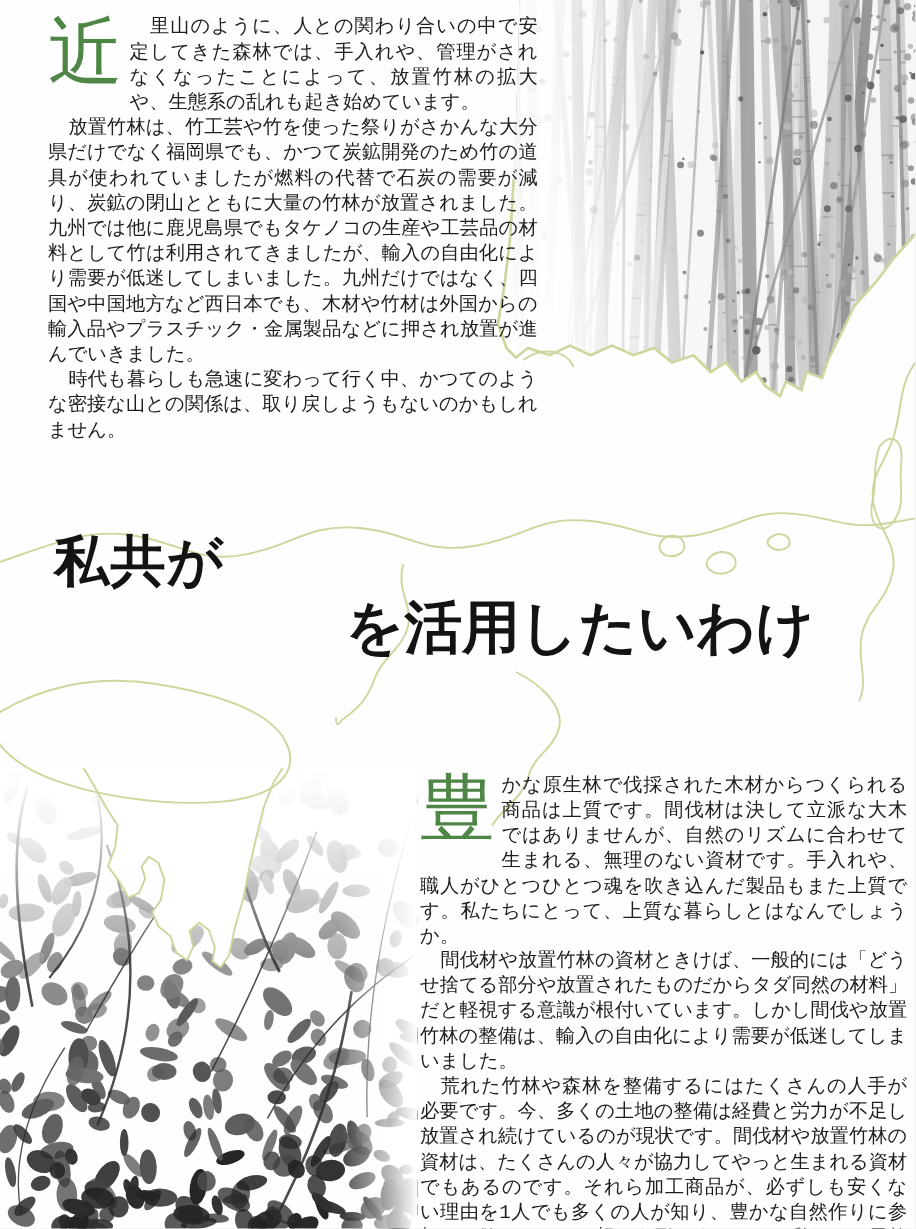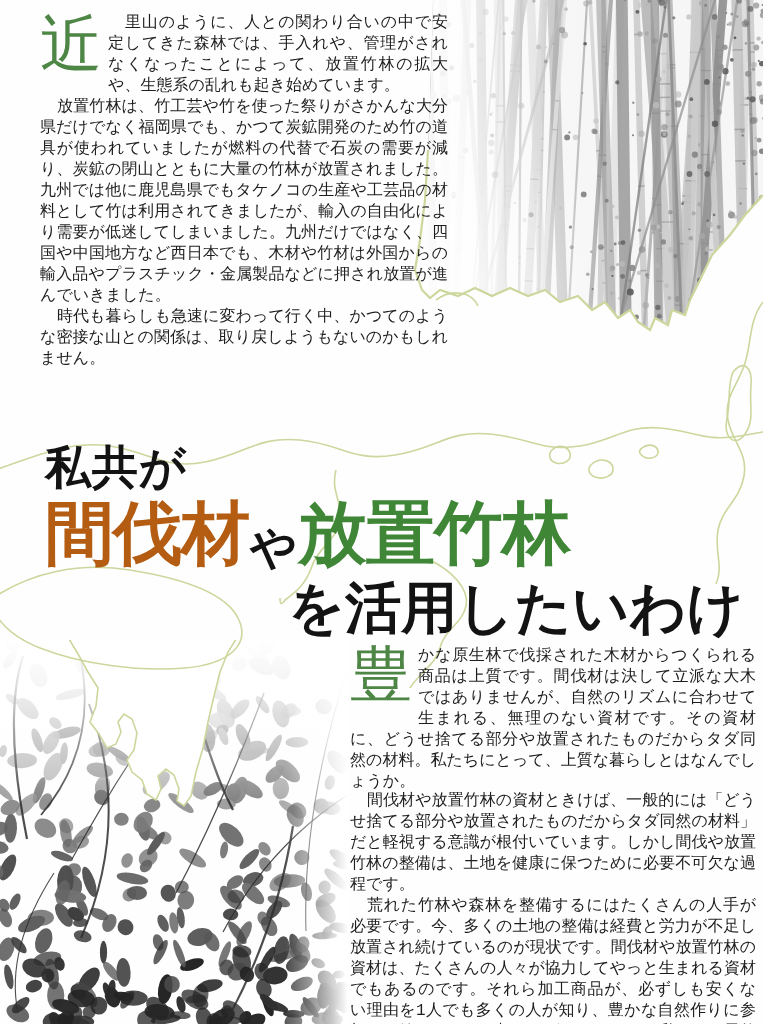--- a/index.html
+++ b/index.html
@@ -26,21 +26,21 @@
   }
   .col-intro{left:40px;top:13px;width:408px;}
   .col-right{left:350px;top:644px;width:406px;}
 
   .headline{position:absolute;left:45px;top:421px;z-index:3;font-weight:bold;color:#131313;margin-top:24px;}
   .h-line1{font-size:46px;line-height:1;letter-spacing:1px;}
   .h-line2{margin-top:9px;font-size:69px;line-height:1;white-space:nowrap;letter-spacing:-1px;}
   .h-orange{color:var(--c-orange,#b35c12);}
   .h-green{color:var(--c-green,#3f8636);}
   .h-ya{font-size:46px;letter-spacing:0;vertical-align:-6px;margin:0 1px;color:#131313;}
-  .h-line3{margin-top:9px;margin-left:243px;font-size:56px;line-height:1;letter-spacing:0;}
+  .h-line3{margin-top:9px;margin-left:243px;font-size:48px;line-height:1;letter-spacing:0;}
 </style>
 </head>
 <body>
 
 <div class="page">
 
   <svg class="photo-bamboo" viewBox="0 0 393 440" width="393" height="440" aria-hidden="true">
     <defs>
       <clipPath id="bambooClip">
         <path d="M63,0 L393,0 L393,195 L375,215 360,235 342,255 330,280 320,300 315,315 302,310 298,325 285,318 280,330 268,322 260,310 248,318 235,302 222,310 208,296 190,302 175,290 158,296 140,288 122,296 105,288 88,296 70,290 60,298 52,290 45,270 50,240 55,200 58,150 60,100 62,40 Z"></path>
@@ -830,24 +830,23 @@
 
   <div class="col col-intro">
     <span class="dropcap">近</span>
     <p class="indent">里山のように、人との関わり合いの中で安定してきた森林では、手入れや、管理がされなくなったことによって、放置竹林の拡大や、生態系の乱れも起き始めています。</p>
     <p class="indent gap">放置竹林は、竹工芸や竹を使った祭りがさかんな大分県だけでなく福岡県でも、かつて炭鉱開発のため竹の道具が使われていましたが燃料の代替で石炭の需要が減り、炭鉱の閉山とともに大量の竹林が放置されました。九州では他に鹿児島県でもタケノコの生産や工芸品の材料として竹は利用されてきましたが、輸入の自由化により需要が低迷してしまいました。九州だけではなく、四国や中国地方など西日本でも、木材や竹材は外国からの輸入品やプラスチック・金属製品などに押され放置が進んでいきました。</p>
     <p class="indent gap">時代も暮らしも急速に変わって行く中、かつてのような密接な山との関係は、取り戻しようもないのかもしれません。</p>
   </div>
 
   <div class="headline">
     <div class="h-line1">私共が</div>
-    <div class="h-line2"><span class="h-orange">間伐材</span><span class="h-ya">や</span><span class="h-green">放置竹林</span></div>
     <div class="h-line3">を活用したいわけ</div>
   </div>
 
   <div class="col col-right">
     <span class="dropcap">豊</span>
-    <p>かな原生林で伐採された木材からつくられる商品は上質です。間伐材は決して立派な大木ではありませんが、自然のリズムに合わせて生まれる、無理のない資材です。その資材に、どうせ捨てる部分や放置されたものだからタダ同然の材料。私たちにとって、上質な暮らしとはなんでしょうか。</p>
-    <p class="indent gap">間伐材や放置竹林の資材ときけば、一般的には「どうせ捨てる部分や放置されたものだからタダ同然の材料」だと軽視する意識が根付いています。しかし間伐や放置竹林の整備は、土地を健康に保つために必要不可欠な過程です。</p>
+    <p>かな原生林で伐採された木材からつくられる商品は上質です。間伐材は決して立派な大木ではありませんが、自然のリズムに合わせて生まれる、無理のない資材です。手入れや、職人がひとつひとつ魂を吹き込んだ製品もまた上質です。私たちにとって、上質な暮らしとはなんでしょうか。</p>
+    <p class="indent gap">間伐材や放置竹林の資材ときけば、一般的には「どうせ捨てる部分や放置されたものだからタダ同然の材料」だと軽視する意識が根付いています。しかし間伐や放置竹林の整備は、輸入の自由化により需要が低迷してしまいました。</p>
     <p class="indent">荒れた竹林や森林を整備するにはたくさんの人手が必要です。今、多くの土地の整備は経費と労力が不足し放置され続けているのが現状です。間伐材や放置竹林の資材は、たくさんの人々が協力してやっと生まれる資材でもあるのです。それら加工商品が、必ずしも安くない理由を1人でも多くの人が知り、豊かな自然作りに参加して欲しい。その想いを形にするため、私たちは天然素材の製品を通じて環境保全に繋がる循環型の仕組みづくりに取り組んでいます。</p>
   </div>
 
 </div>
 
 </body></html>

